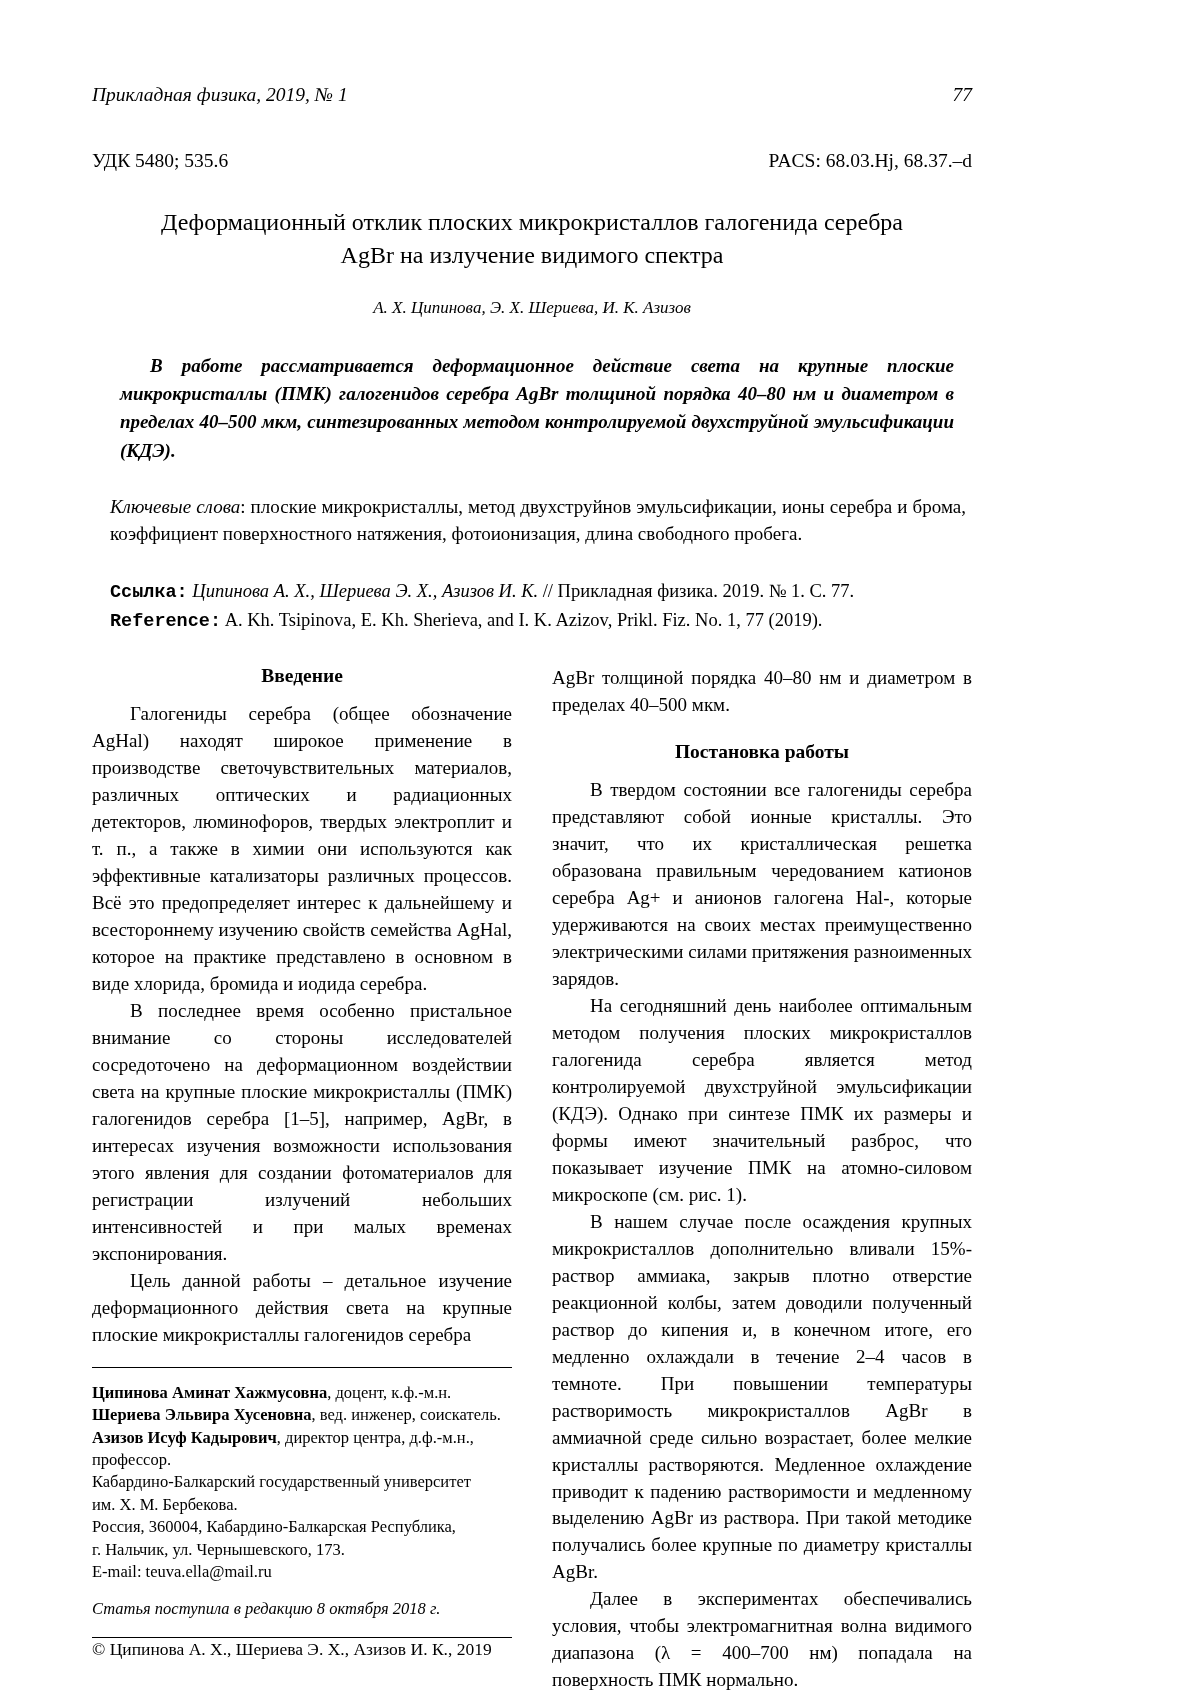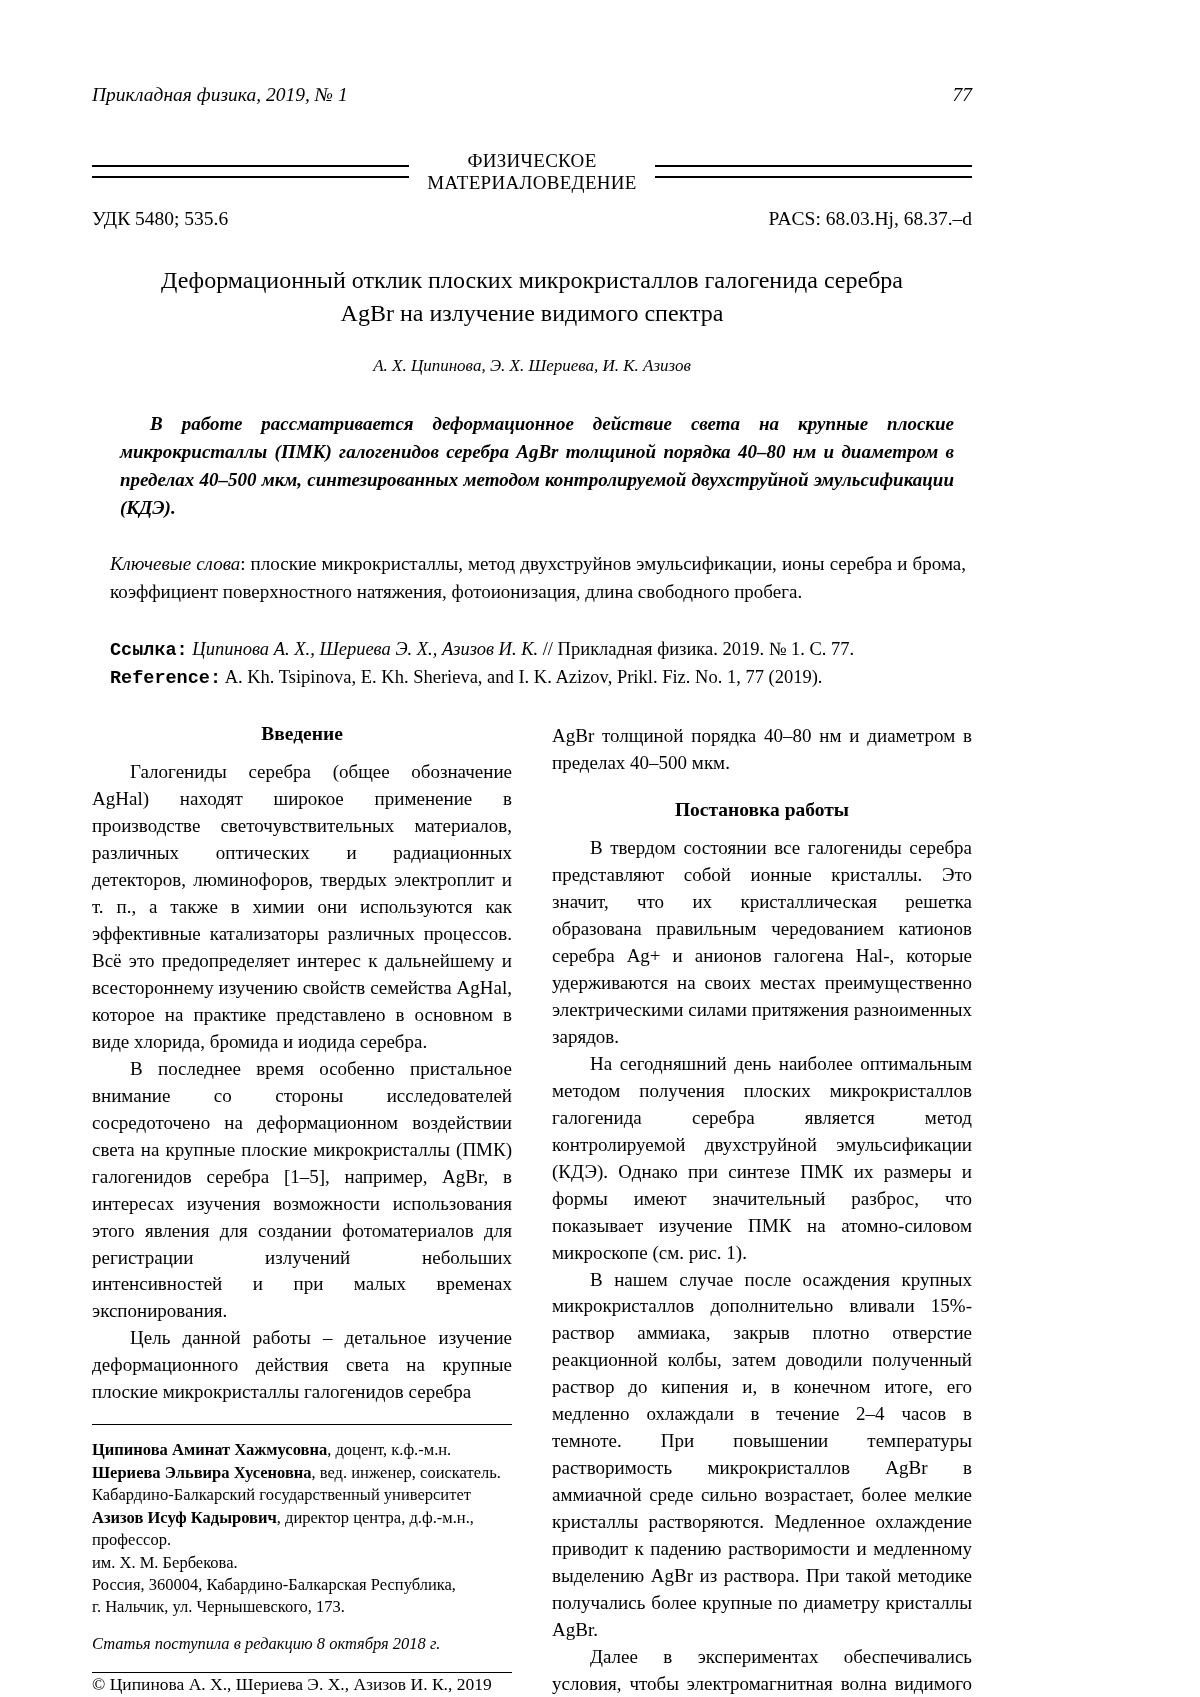--- a/index.html
+++ b/index.html
@@ -163,26 +163,20 @@
 </head>
 <body>
 
 <div class="page">
 
   <div class="running-head">
     <span>Прикладная физика, 2019, № 1</span>
     <span class="page-number">77</span>
   </div>
 
-  <div class="banner">
-    <span class="rule"></span>
-    <span class="banner-text">ФИЗИЧЕСКОЕ
-МАТЕРИАЛОВЕДЕНИЕ</span>
-    <span class="rule"></span>
-  </div>
 
   <div class="codes">
     <span>УДК 5480; 535.6</span>
     <span>PACS: 68.03.Hj, 68.37.–d</span>
   </div>
 
   <div class="title">Деформационный отклик плоских микрокристаллов галогенида серебра AgBr на излучение видимого спектра</div>
 
   <div class="authors">А. Х. Ципинова, Э. Х. Шериева, И. К. Азизов</div>
 
@@ -199,25 +193,26 @@
 
     <div class="col">
       <div class="col-head">Введение</div>
       <p class="body">Галогениды серебра (общее обозначение AgHal) находят широкое применение в производстве светочувствительных материалов, различных оптических и радиационных детекторов, люминофоров, твердых электроплит и т. п., а также в химии они используются как эффективные катализаторы различных процессов. Всё это предопределяет интерес к дальнейшему и всестороннему изучению свойств семейства AgHal, которое на практике представлено в основном в виде хлорида, бромида и иодида серебра.</p>
       <p class="body">В последнее время особенно пристальное внимание со стороны исследователей сосредоточено на деформационном воздействии света на крупные плоские микрокристаллы (ПМК) галогенидов серебра [1–5], например, AgBr, в интересах изучения возможности использования этого явления для создании фотоматериалов для регистрации излучений небольших интенсивностей и при малых временах экспонирования.</p>
       <p class="body">Цель данной работы – детальное изучение деформационного действия света на крупные плоские микрокристаллы галогенидов серебра</p>
 
       <div class="footnote">
         <p class="line"><span class="nm">Ципинова Аминат Хажмусовна</span><span>, доцент, к.ф.-м.н.</span></p>
         <p class="line"><span class="nm">Шериева Эльвира Хусеновна</span><span>, вед. инженер, соискатель.</span></p>
+        <p class="line"><span class="nm">Азизов Исуф Кадырович</span><span>, директор центра, д.ф.-м.н., профессор.</span></p>
         <p class="line">Кабардино-Балкарский государственный университет</p>
-        <p class="line"><span class="nm">Азизов Исуф Кадырович</span><span>, директор центра, д.ф.-м.н., профессор.</span></p>
         <p class="line">им. Х. М. Бербекова.</p>
         <p class="line">Россия, 360004, Кабардино-Балкарская Республика,</p>
         <p class="line">г. Нальчик, ул. Чернышевского, 173.</p>
+        <p class="line">E-mail: teuva.ella@mail.ru</p>
         <p class="received">Статья поступила в редакцию 8 октября 2018 г.</p>
         <p class="copyright">© Ципинова А. Х., Шериева Э. Х., Азизов И. К., 2019</p>
       </div>
     </div>
 
     <div class="col">
       <p class="body cont">AgBr толщиной порядка 40–80 нм и диаметром в пределах 40–500 мкм.</p>
       <div class="col-head" style="margin-top:22px;">Постановка работы</div>
       <p class="body">В твердом состоянии все галогениды серебра представляют собой ионные кристаллы. Это значит, что их кристаллическая решетка образована правильным чередованием катионов серебра Ag+ и анионов галогена Hal-, которые удерживаются на своих местах преимущественно электрическими силами притяжения разноименных зарядов.</p>
       <p class="body">На сегодняшний день наиболее оптимальным методом получения плоских микрокристаллов галогенида серебра является метод контролируемой двухструйной эмульсификации (КДЭ). Однако при синтезе ПМК их размеры и формы имеют значительный разброс, что показывает изучение ПМК на атомно-силовом микроскопе (см. рис. 1).</p>

